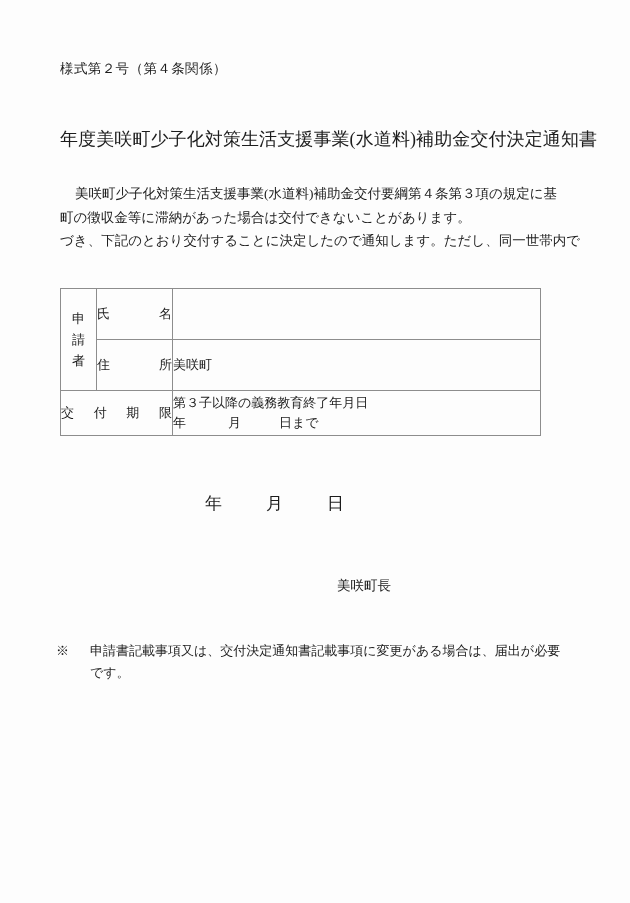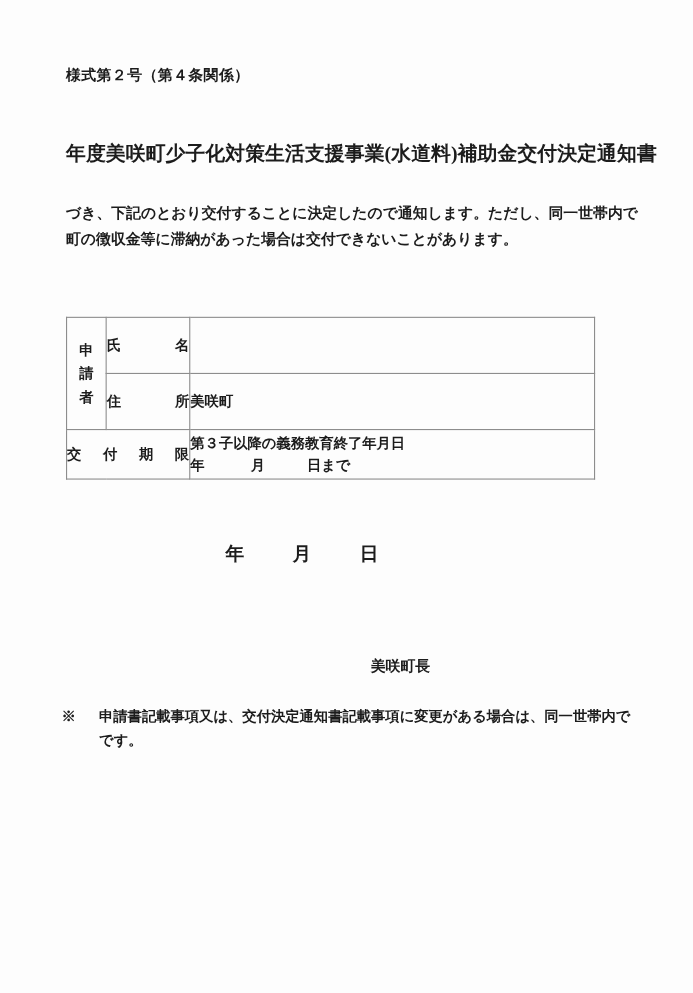--- a/index.html
+++ b/index.html
@@ -13,21 +13,20 @@
     font-family: "Liberation Serif", "DejaVu Serif", serif;
     color: #1c1c1c;
     overflow: hidden;
     position: relative;
   }
   .page {
     position: relative;
     width: 630px;
     height: 903px;
     box-sizing: border-box;
-    font-weight: bold;
   }
 
   
   .form-no {
     position: absolute;
     left: 60px;
     top: 60px;
     font-size: 13.5px;
     letter-spacing: 0.4px;
     white-space: nowrap;
@@ -141,21 +140,20 @@
   
   .signature {
     position: absolute;
     left: 60px;
     top: 577px;
     width: 510px;
     font-size: 13.5px;
     white-space: nowrap;
     padding-left: 277px;
     box-sizing: border-box;
-    margin-top: 20px;
   }
 
   
   .footnote {
     position: absolute;
     left: 56px;
     top: 640px;
     width: 530px;
     font-size: 13px;
     line-height: 22px;
@@ -170,22 +168,23 @@
 </head>
 <body>
 
 <div class="page">
 
   <div class="form-no">様式第２号（第４条関係）</div>
 
   <div class="doc-title">年度美咲町少子化対策生活支援事業(水道料)補助金交付決定通知書</div>
 
   <div class="body-para">
+    <span class="line indent">美咲町少子化対策生活支援事業(水道料)補助金交付要綱第４条第３項の規定に基</span>
+    <span class="line">町の徴収金等に滞納があった場合は交付できないことがあります。</span>
     <span class="line">づき、下記のとおり交付することに決定したので通知します。ただし、同一世帯内で</span>
-    <span class="line">町の徴収金等に滞納があった場合は交付できないことがあります。</span>
   </div>
 
   <table class="form-table">
     <colgroup>
       <col class="col-applicant">
       <col class="col-label">
       <col class="col-value">
     </colgroup>
     <tbody>
       <tr>
@@ -235,18 +234,18 @@
   </table>
 
   <div class="date-line">
     <span>年</span><span class="gap"></span><span>月</span><span class="gap"></span><span>日</span>
   </div>
 
   <div class="signature">美咲町長</div>
 
   <div class="footnote">
     <span class="fn-line1">
-      <span class="mark">※</span><span>申請書記載事項又は、交付決定通知書記載事項に変更がある場合は、同一世帯内で</span>
+      <span class="mark">※</span><span>申請書記載事項又は、交付決定通知書記載事項に変更がある場合は、届出が必要</span>
     </span>
     <span class="fn-line2">です。</span>
   </div>
 
 </div>
 
 </body></html>

